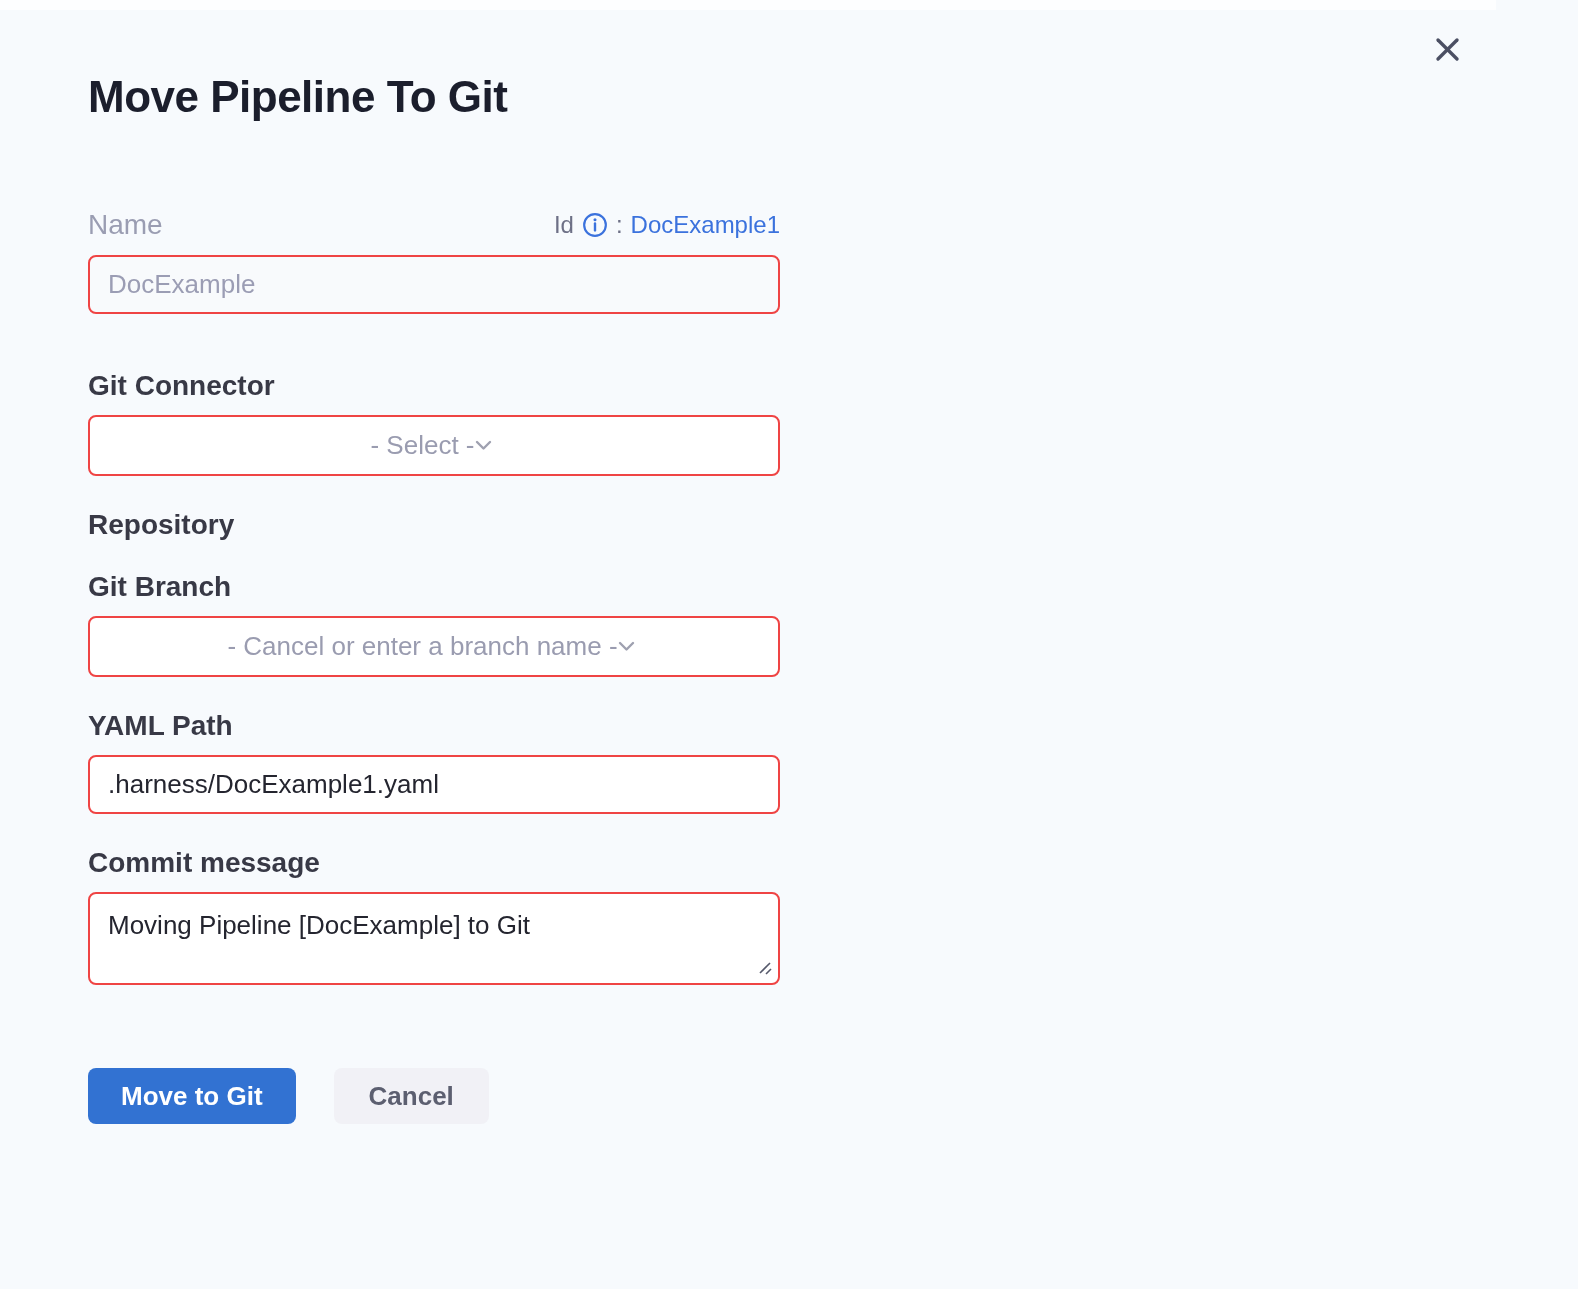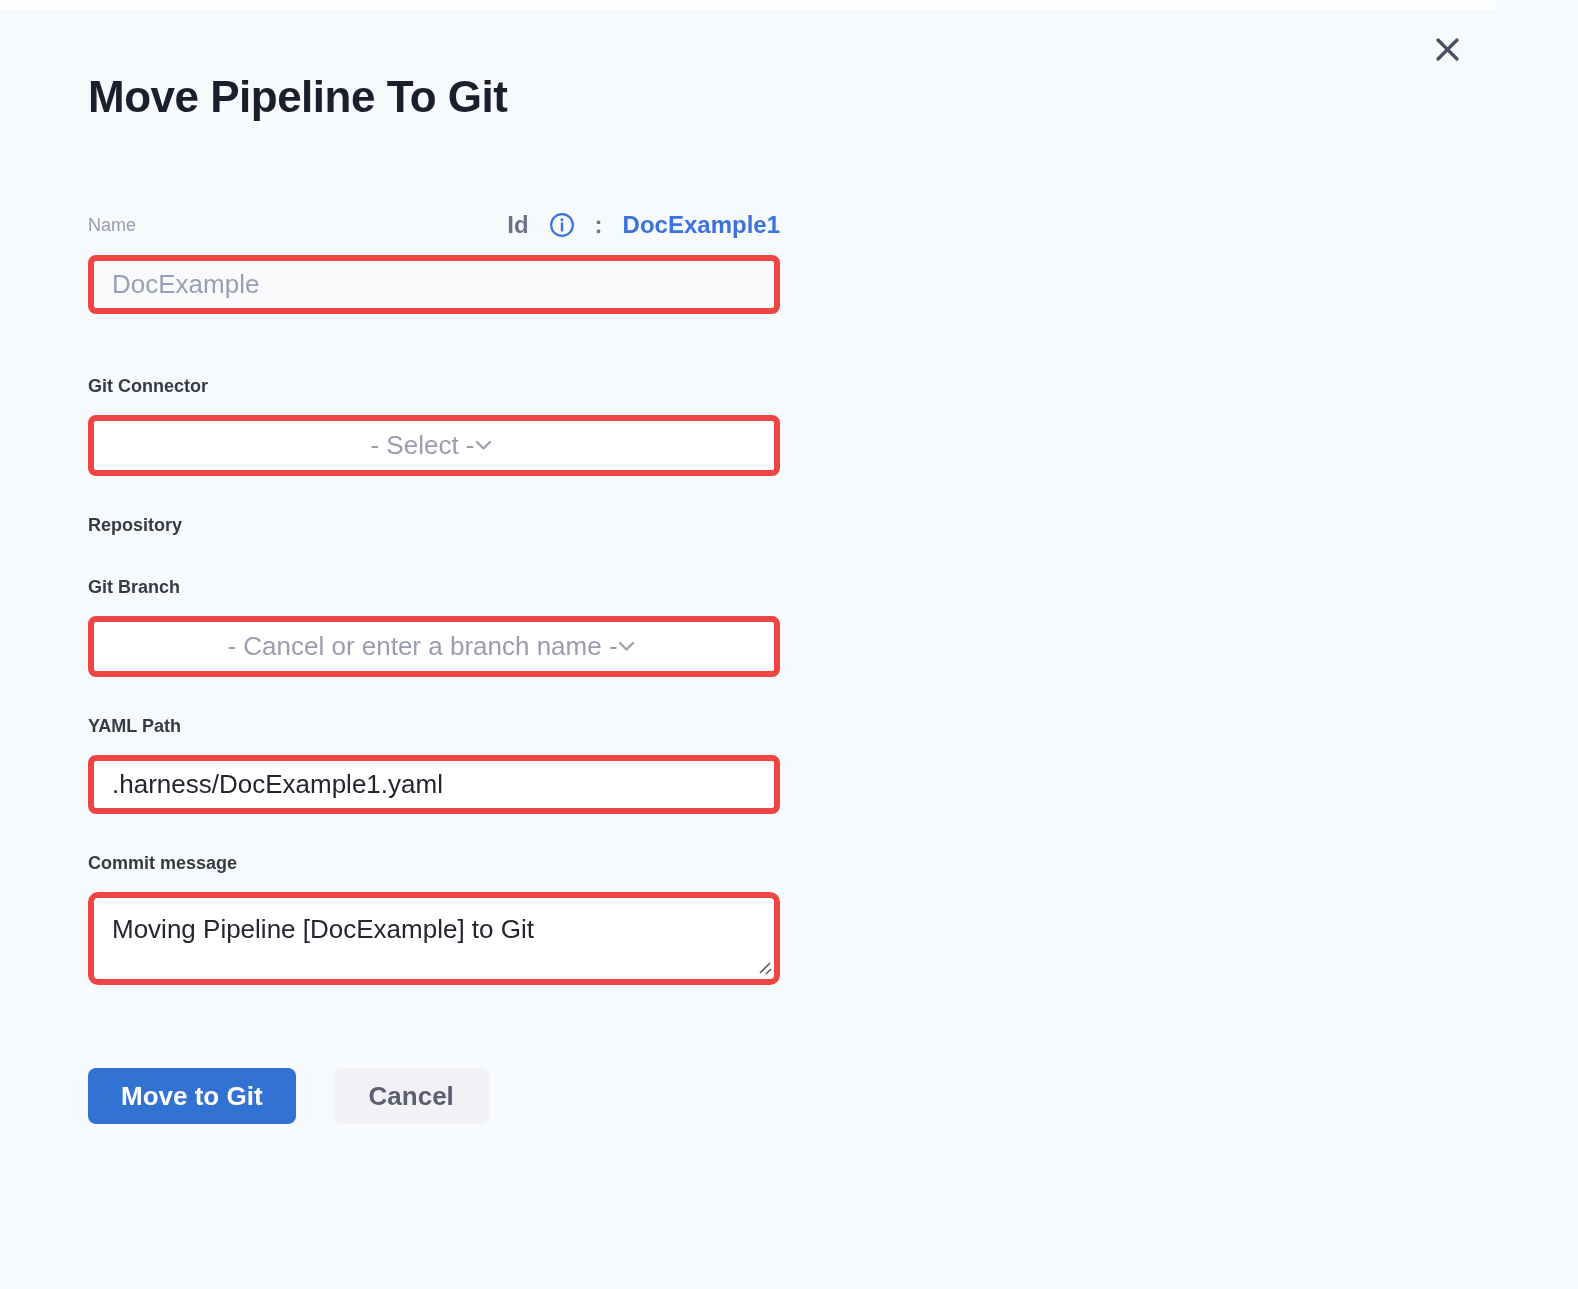--- a/index.html
+++ b/index.html
@@ -47,51 +47,51 @@
     color: #1b1e2c;
   }
   .form { width: 692px; }
 
   .field { margin-top: 36px; }
   .field-name { margin-top: 86px; }
   .field-git-connector { margin-top: 59px; }
 
   .label {
     display: block;
-    font-size: 18px;
+    font-size: 28px;
     line-height: 26px;
     font-weight: 600;
     color: #383946;
     margin-bottom: 16px;
   }
   .label-muted {
     color: #9a9db2;
     font-weight: 500;
   }
   .label-row {
     display: flex;
     justify-content: space-between;
     align-items: center;
     margin-bottom: 16px;
   }
   .label-row .label { margin-bottom: 0; }
 
   .id-row {
     display: flex;
     align-items: center;
-    gap: 20px;
+    gap: 8px;
     font-size: 24px;
-    font-weight: 700;
+    font-weight: 400;
     color: #6d7086;
   }
   .id-value { color: #3b72dd; }
 
   .input, .select-box, .textarea {
     width: 100%;
-    border: 6px solid #ef4444;
+    border: 2px solid #ef4444;
     border-radius: 8px;
     background: #ffffff;
     font-family: inherit;
     font-size: 26px;
     color: #24252f;
   }
   .input {
     height: 59px;
     padding: 0 18px;
     outline: none;
@@ -114,21 +114,20 @@
 
   .textarea-wrap { position: relative; }
   .textarea {
     display: block;
     height: 93px;
     padding: 15px 18px;
     line-height: 1.25;
     resize: none;
     outline: none;
     overflow: hidden;
-    border-radius: 10px;
   }
   .resize-handle {
     position: absolute;
     right: 7px;
     bottom: 9px;
     pointer-events: none;
   }
 
   .actions {
     margin-top: 83px;

